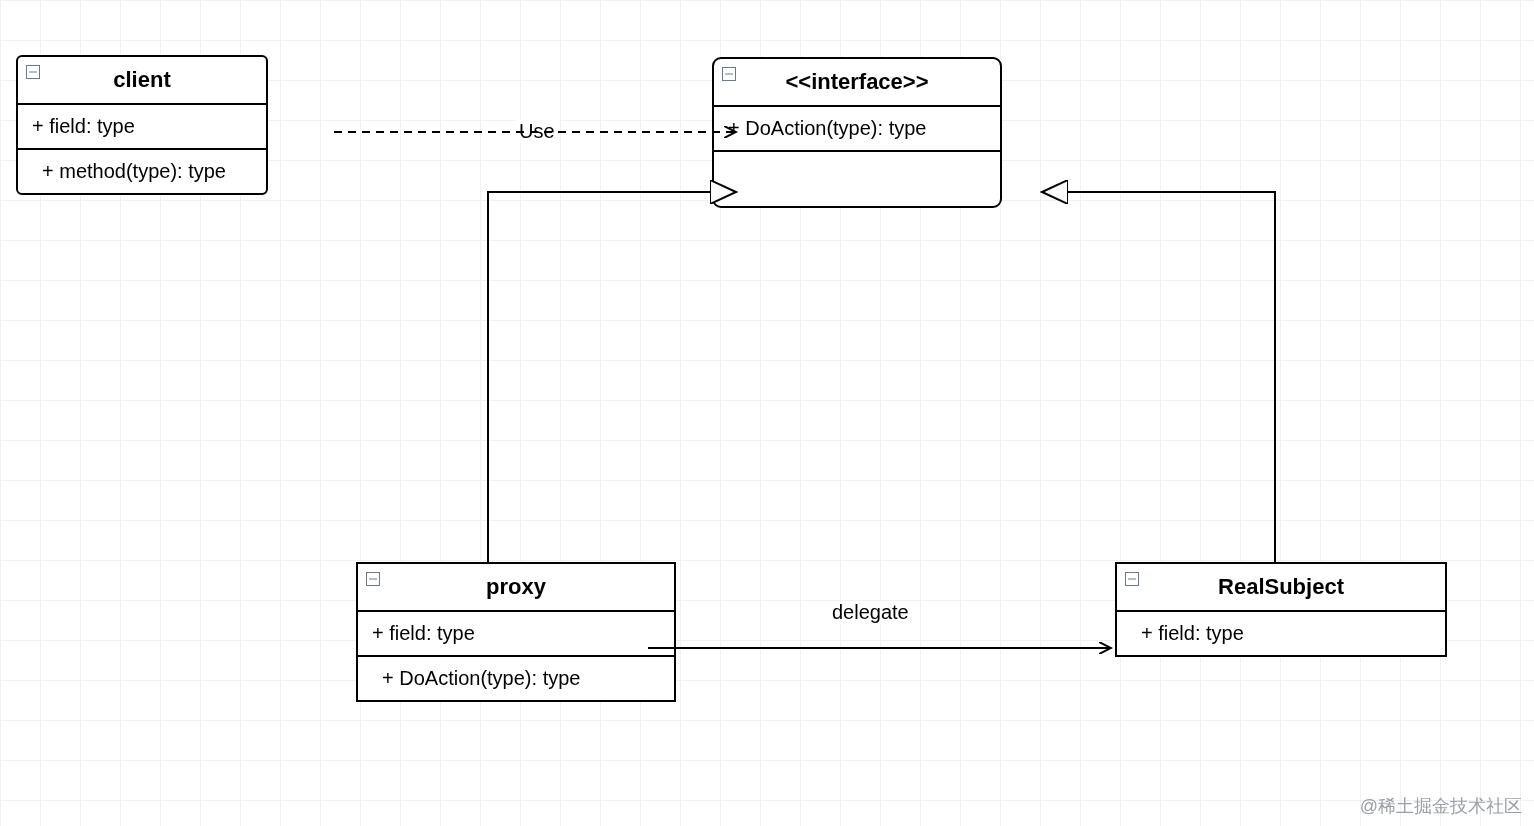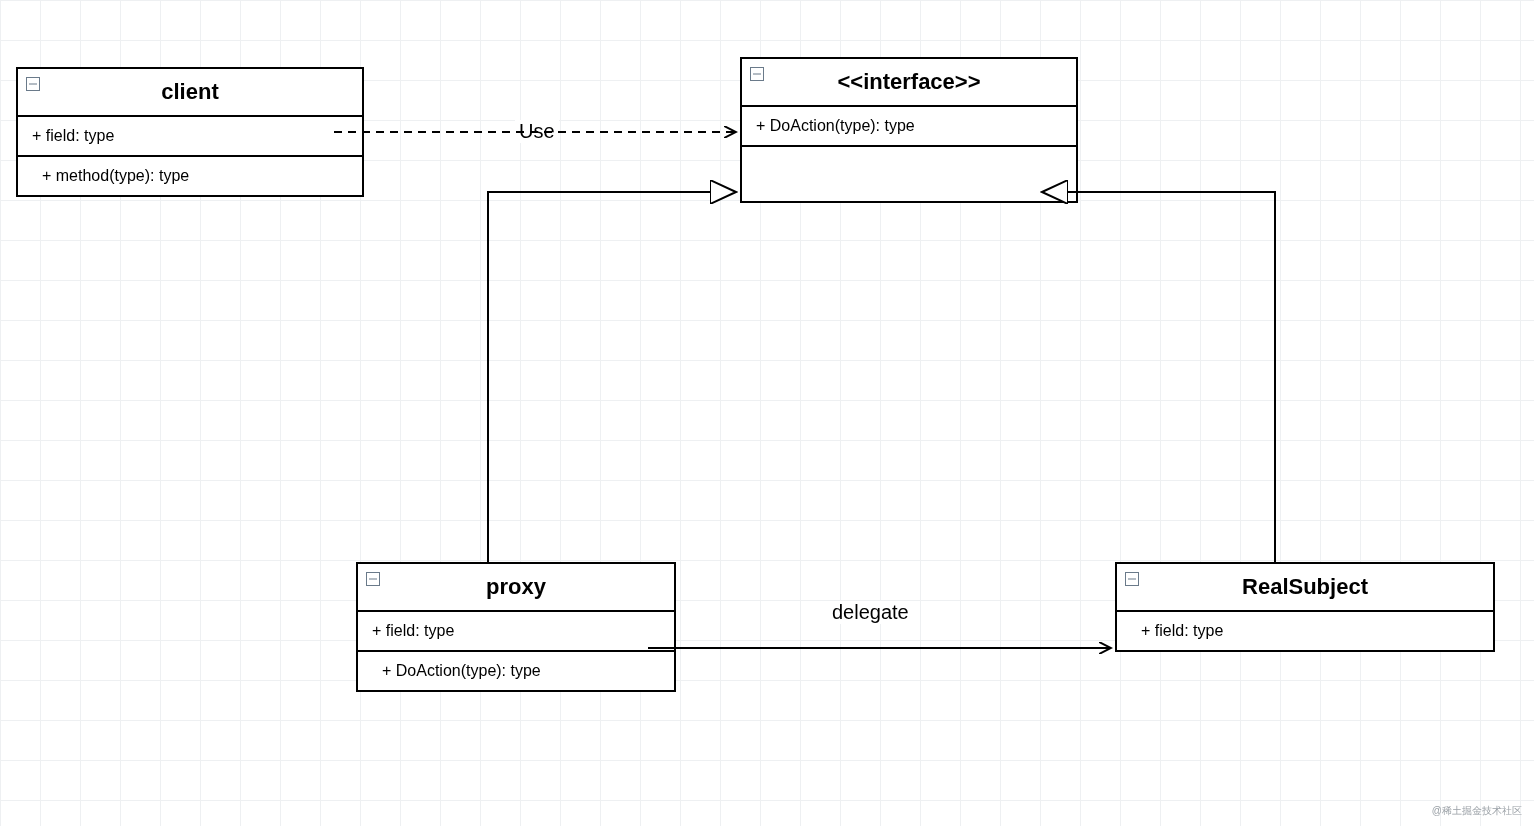--- a/index.html
+++ b/index.html
@@ -23,21 +23,21 @@
   }
   .uml-box {
     position: absolute;
     background: #fff;
     border: 2px solid #000;
     box-sizing: border-box;
   }
   .uml-section {
     border-bottom: 2px solid #000;
     padding: 10px 14px;
-    font-size: 16px;
+    font-size: 20px;
     box-sizing: border-box;
     position: relative;
   }
   .uml-section:last-child { border-bottom: none; padding-left: 24px; }
   .uml-title {
     font-weight: bold;
     text-align: center;
     font-size: 22px;
   }
   .collapse-icon {
@@ -67,57 +67,57 @@
   .edge-label {
     position: absolute;
     font-size: 20px;
     background: #fff;
     padding: 0 4px;
   }
   .watermark {
     position: absolute;
     right: 12px;
     bottom: 8px;
-    font-size: 10px;
+    font-size: 18px;
     color: #9aa0a6;
   }
 </style>
 </head>
 <body>
 
 <div class="grid"></div>
 
-<div class="uml-box" id="box-client" style="left: 16px; top: 67px; width: 348px;">
+<div class="uml-box" id="box-client" style="left: 16px; top: 55px; width: 252px; border-radius: 6px;">
   <div class="uml-section uml-title">
     <span class="collapse-icon"></span>
     <span>client</span>
   </div>
   <div class="uml-section">+ field: type</div>
   <div class="uml-section">+ method(type): type</div>
 </div>
 
-<div class="uml-box" id="box-interface" style="left: 740px; top: 57px; width: 338px;">
+<div class="uml-box" id="box-interface" style="left: 712px; top: 57px; width: 290px; border-radius: 9px;">
   <div class="uml-section uml-title">
     <span class="collapse-icon"></span>
     <span>&lt;&lt;interface&gt;&gt;</span>
   </div>
   <div class="uml-section">+ DoAction(type): type</div>
   <div class="uml-section" style="min-height:54px"></div>
 </div>
 
 <div class="uml-box" id="box-proxy" style="left: 328px; top: 562px; width: 320px; margin-left: 28px;">
   <div class="uml-section uml-title">
     <span class="collapse-icon"></span>
     <span>proxy</span>
   </div>
   <div class="uml-section">+ field: type</div>
   <div class="uml-section">+ DoAction(type): type</div>
 </div>
 
-<div class="uml-box" id="box-real" style="left: 1115px; top: 562px; width: 380px;">
+<div class="uml-box" id="box-real" style="left: 1115px; top: 562px; width: 332px;">
   <div class="uml-section uml-title">
     <span class="collapse-icon"></span>
     <span>RealSubject</span>
   </div>
   <div class="uml-section">+ field: type</div>
 </div>
 
 <div class="edge-label" style="left:515px; top:120px;">Use</div>
 <div class="edge-label" style="left:828px; top:601px;">delegate</div>
 

